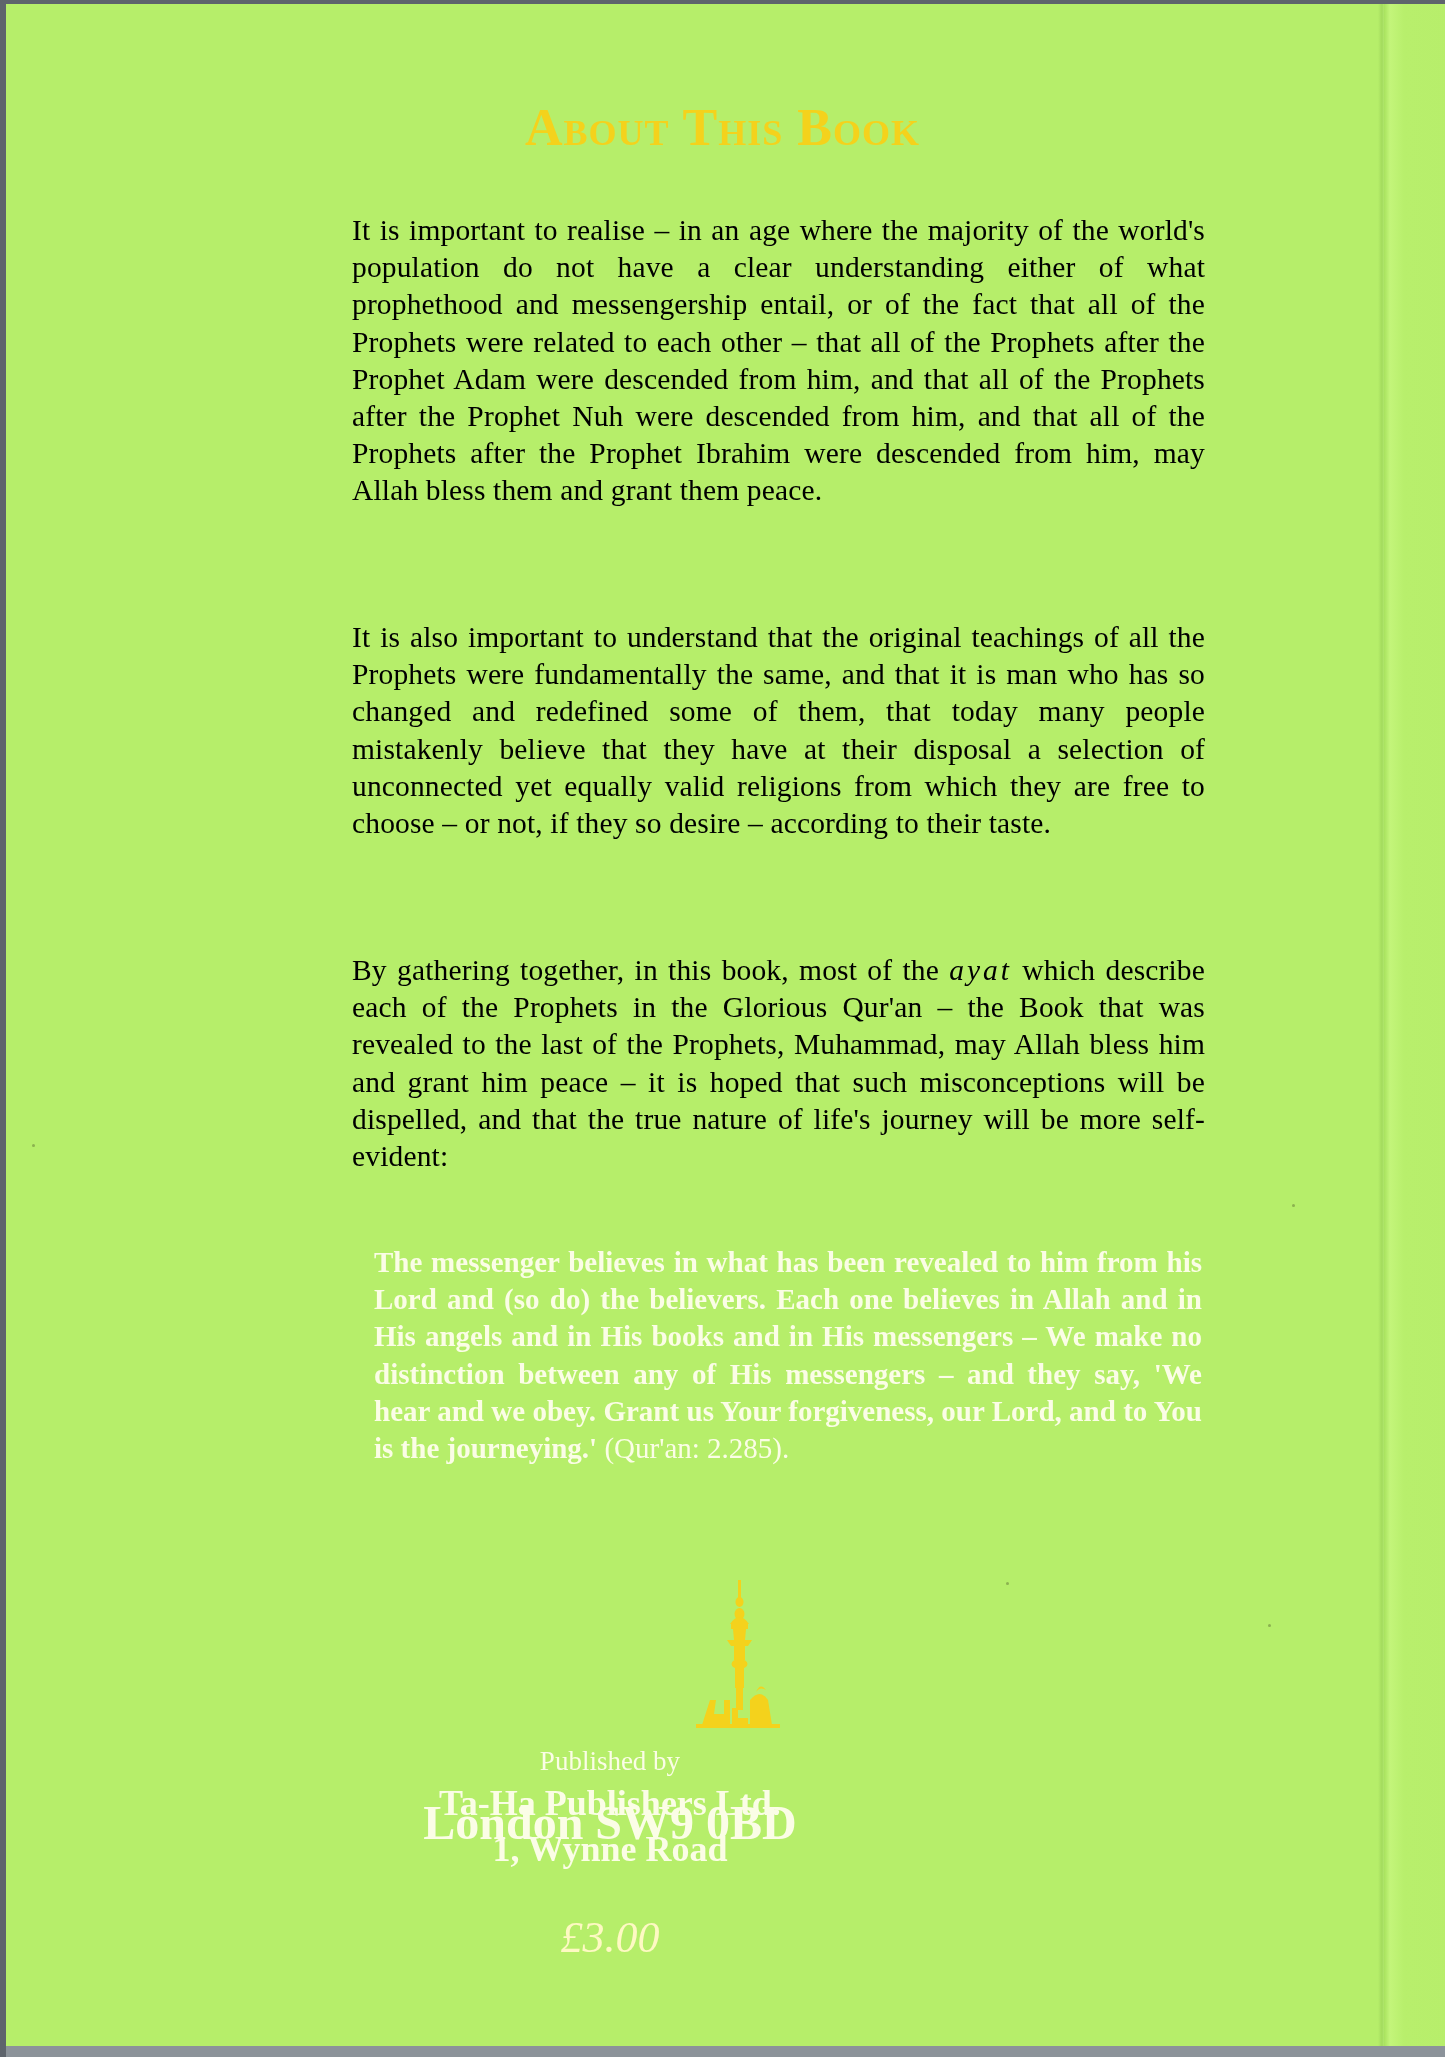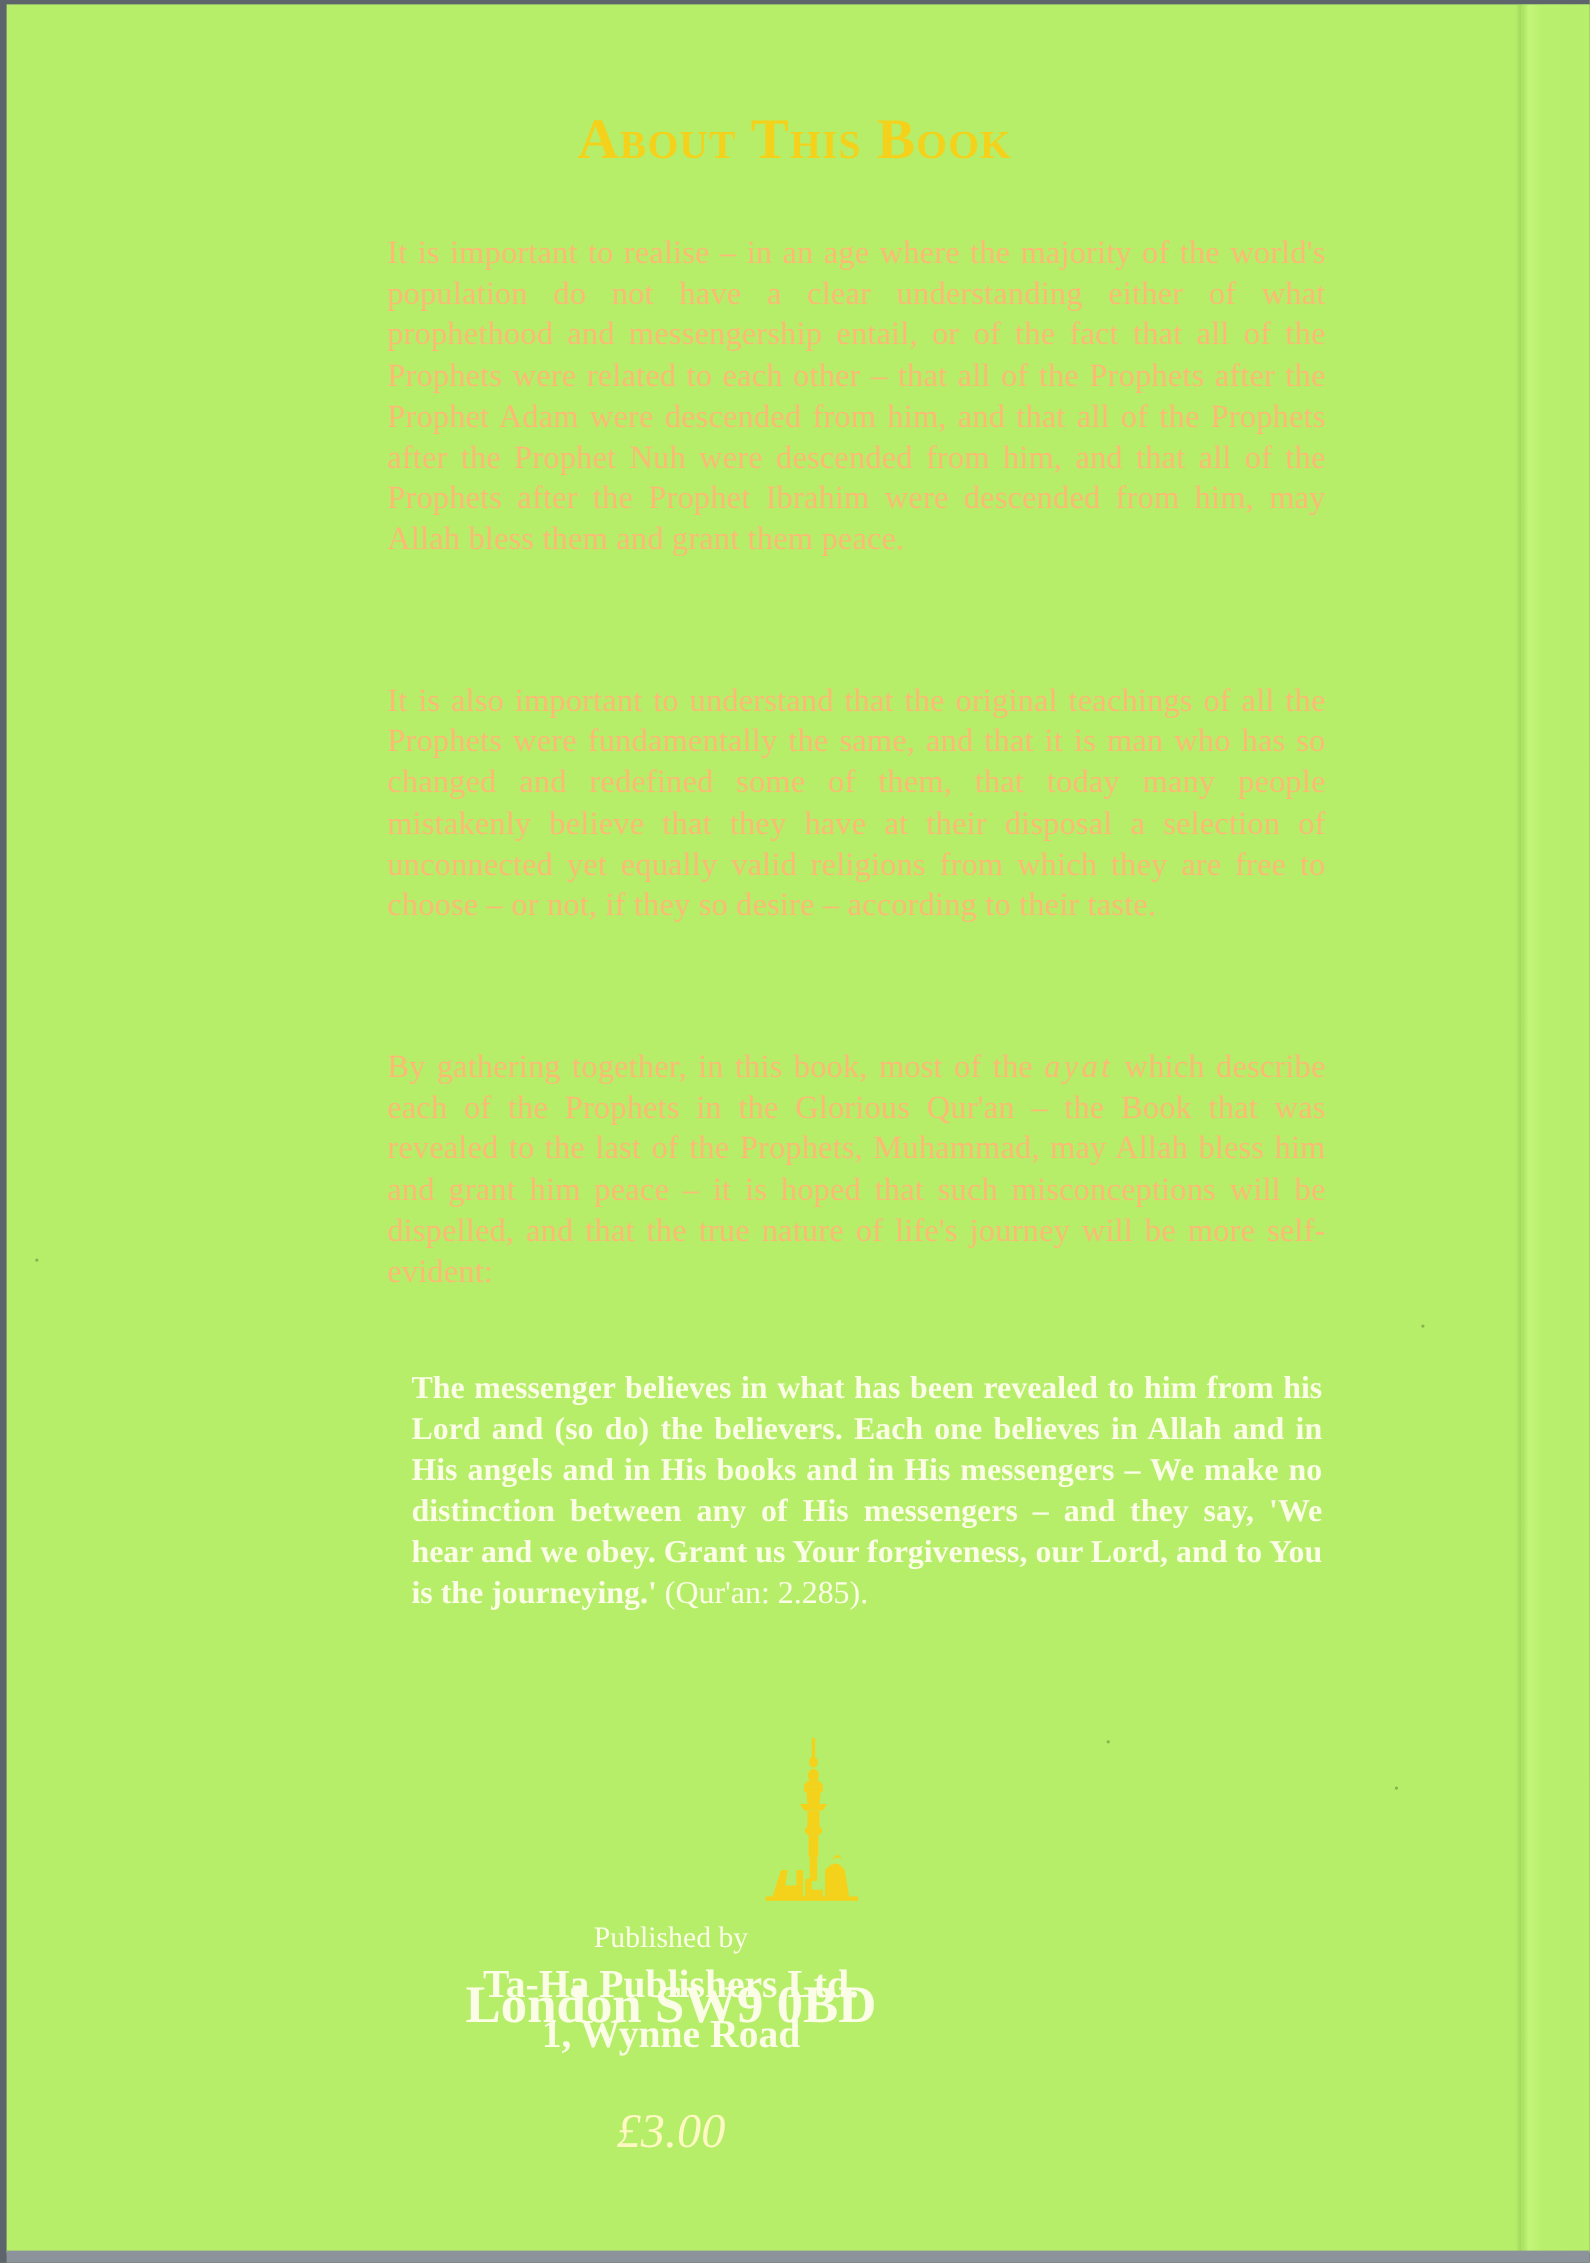--- a/index.html
+++ b/index.html
@@ -53,21 +53,21 @@
       font-family: "Liberation Serif", "DejaVu Serif", serif;
       font-size: 52px;
       font-variant: small-caps;
       letter-spacing: 1px;
       line-height: 60px;
     }
     .body-text {
       position: absolute;
       left: 352px;
       width: 853px;
-      color: #fdba74;
+      color: #000000;
       font-family: "Liberation Serif", "DejaVu Serif", serif;
       font-size: 29.5px;
       line-height: 37.2px;
       text-align: justify;
       text-align-last: left;
       letter-spacing: 0.15px;
     }
     .p1 { top: 212px; }
     .p2 { top: 619px; }
     .p3 { top: 952px; }

